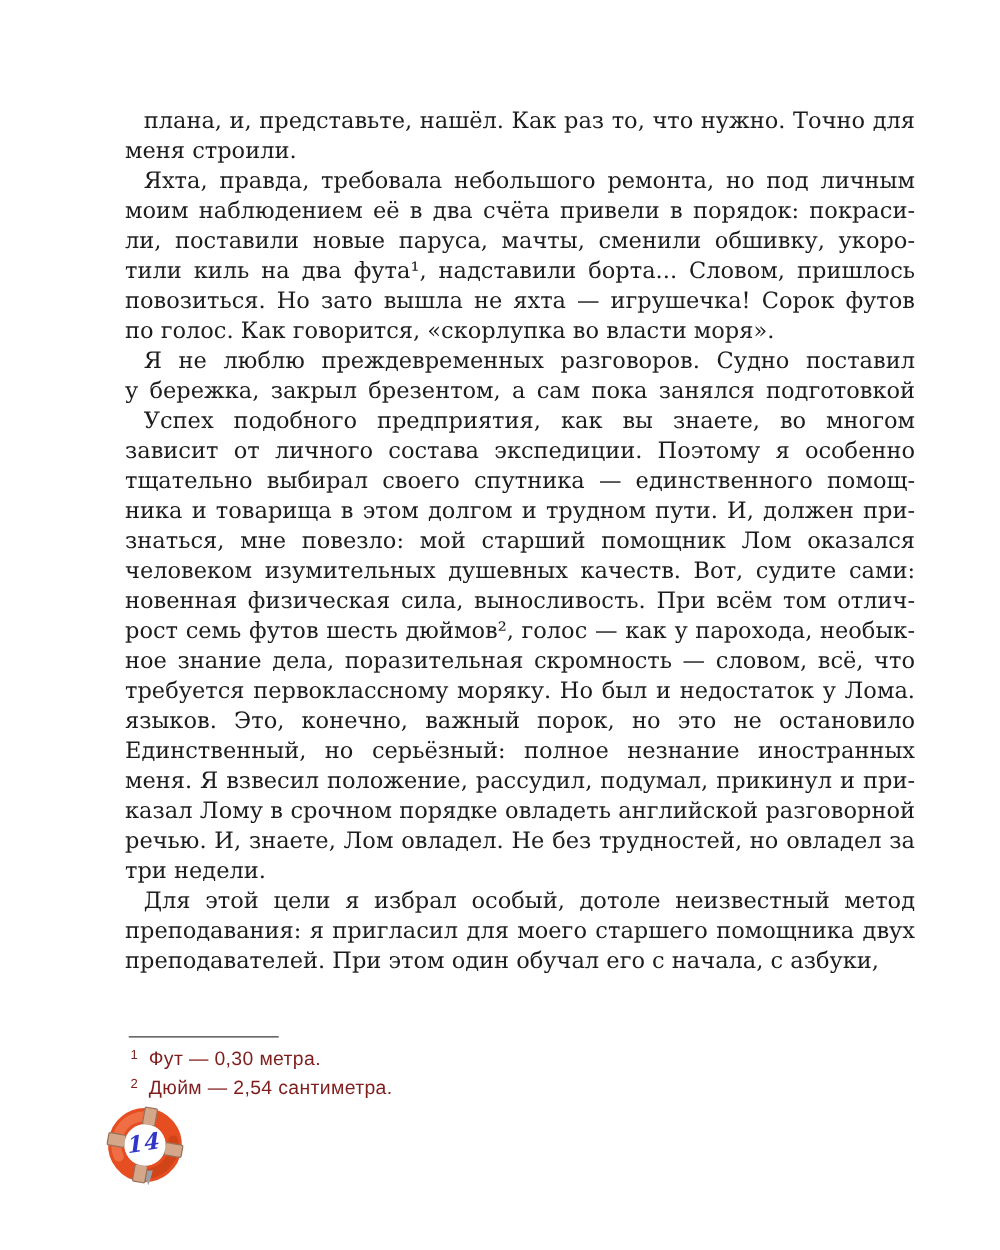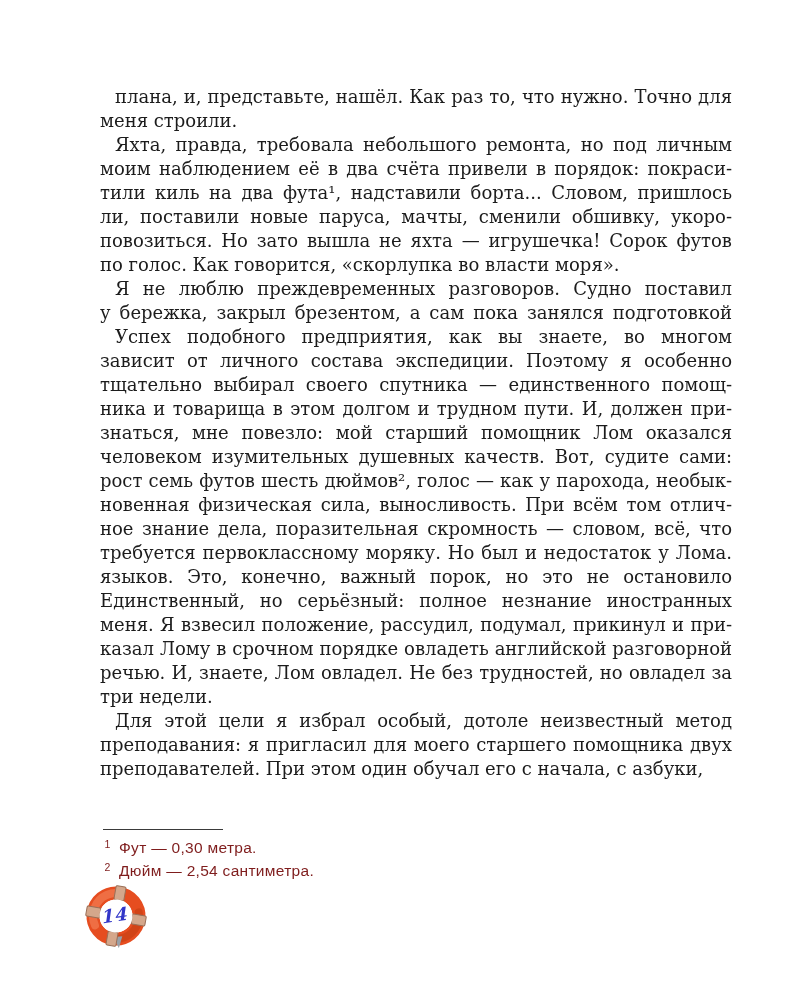--- a/index.html
+++ b/index.html
@@ -88,38 +88,38 @@
 <div class="page">
 
   <main class="text-block" id="paragraphs">
       <div class="paragraph">
         <div class="line first">плана, и, представьте, нашёл. Как раз то, что нужно. Точно для</div>
         <div class="line last">меня строили.</div>
       </div>
       <div class="paragraph">
         <div class="line first">Яхта, правда, требовала небольшого ремонта, но под личным</div>
         <div class="line">моим наблюдением её в два счёта привели в порядок: покраси-</div>
+        <div class="line">ли, поставили новые паруса, мачты, сменили обшивку, укоро-</div>
         <div class="line">тили киль на два фута¹, надставили борта... Словом, пришлось</div>
-        <div class="line">ли, поставили новые паруса, мачты, сменили обшивку, укоро-</div>
         <div class="line">повозиться. Но зато вышла не яхта — игрушечка! Сорок футов</div>
         <div class="line last">по голос. Как говорится, «скорлупка во власти моря».</div>
       </div>
       <div class="paragraph">
         <div class="line first">Я не люблю преждевременных разговоров. Судно поставил</div>
         <div class="line">у бережка, закрыл брезентом, а сам пока занялся подготовкой</div>
       </div>
       <div class="paragraph">
         <div class="line first">Успех подобного предприятия, как вы знаете, во многом</div>
         <div class="line">зависит от личного состава экспедиции. Поэтому я особенно</div>
         <div class="line">тщательно выбирал своего спутника — единственного помощ-</div>
         <div class="line">ника и товарища в этом долгом и трудном пути. И, должен при-</div>
         <div class="line">знаться, мне повезло: мой старший помощник Лом оказался</div>
         <div class="line">человеком изумительных душевных качеств. Вот, судите сами:</div>
+        <div class="line">новенная физическая сила, выносливость. При всём том отлич-</div>
         <div class="line">рост семь футов шесть дюймов², голос — как у парохода, необык-</div>
-        <div class="line">новенная физическая сила, выносливость. При всём том отлич-</div>
         <div class="line">ное знание дела, поразительная скромность — словом, всё, что</div>
         <div class="line">требуется первоклассному моряку. Но был и недостаток у Лома.</div>
         <div class="line">языков. Это, конечно, важный порок, но это не остановило</div>
         <div class="line">Единственный, но серьёзный: полное незнание иностранных</div>
         <div class="line">меня. Я взвесил положение, рассудил, подумал, прикинул и при-</div>
         <div class="line">казал Лому в срочном порядке овладеть английской разговорной</div>
         <div class="line">речью. И, знаете, Лом овладел. Не без трудностей, но овладел за</div>
         <div class="line last">три недели.</div>
       </div>
       <div class="paragraph">

